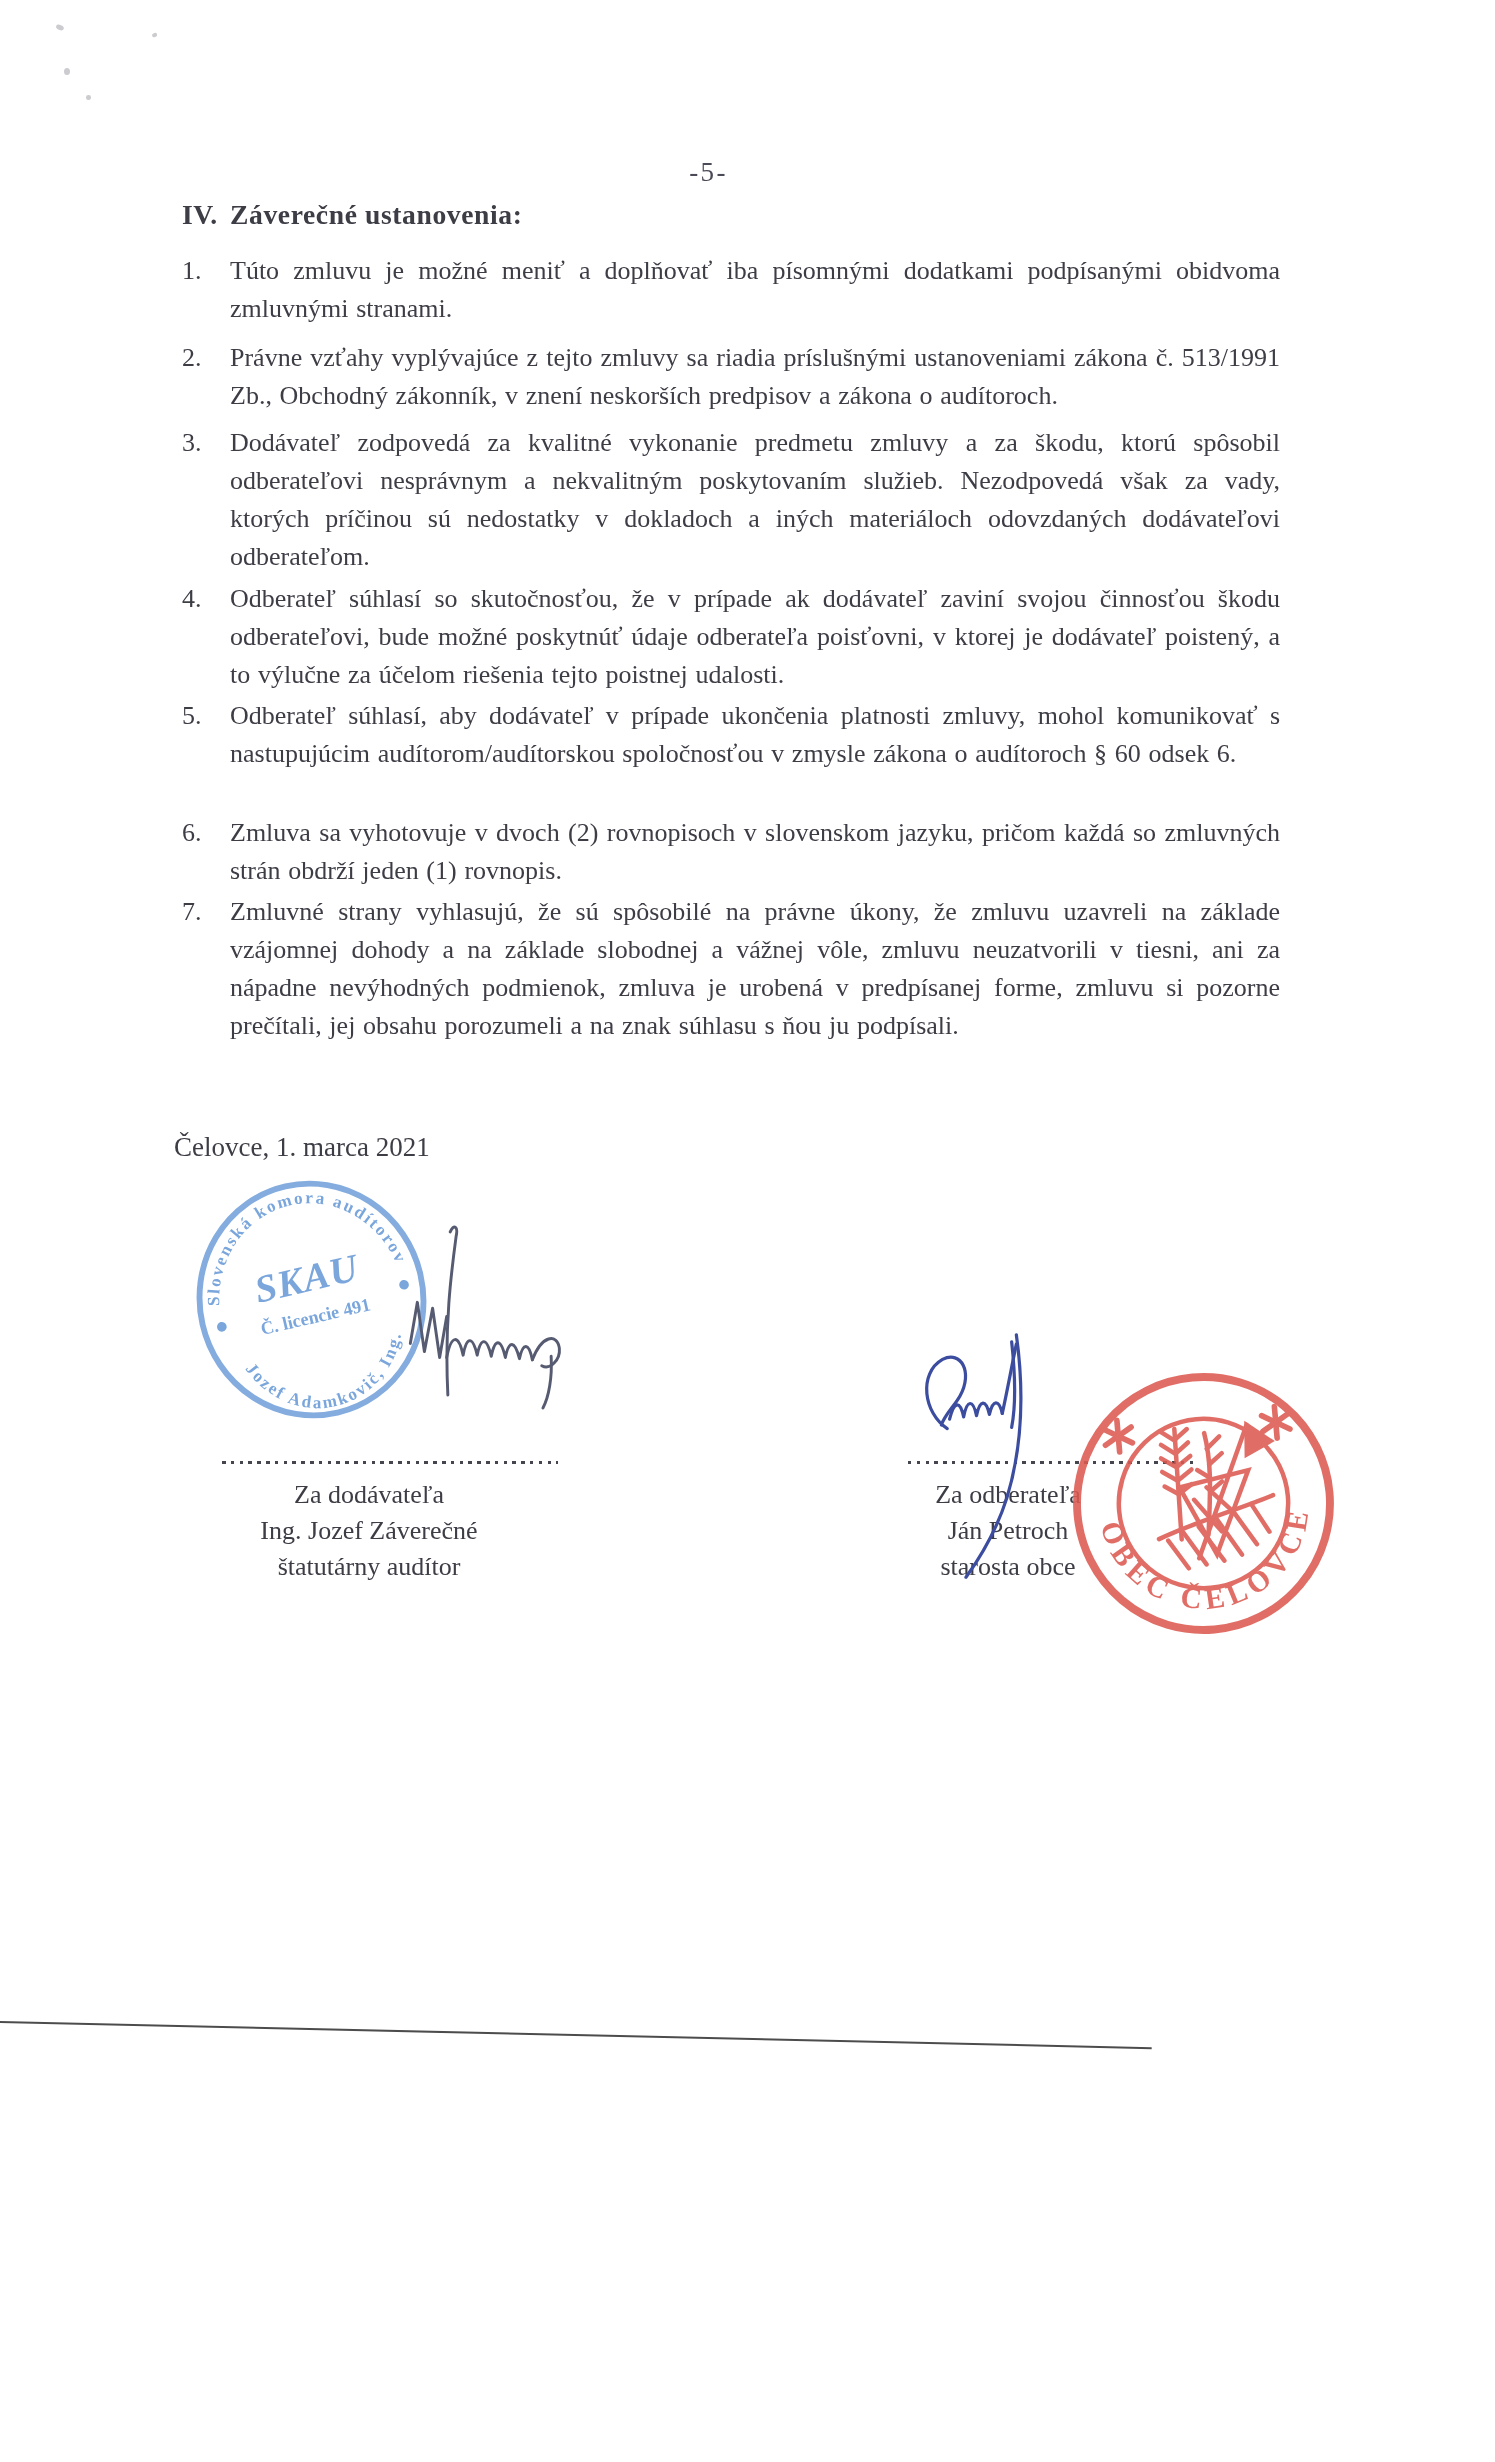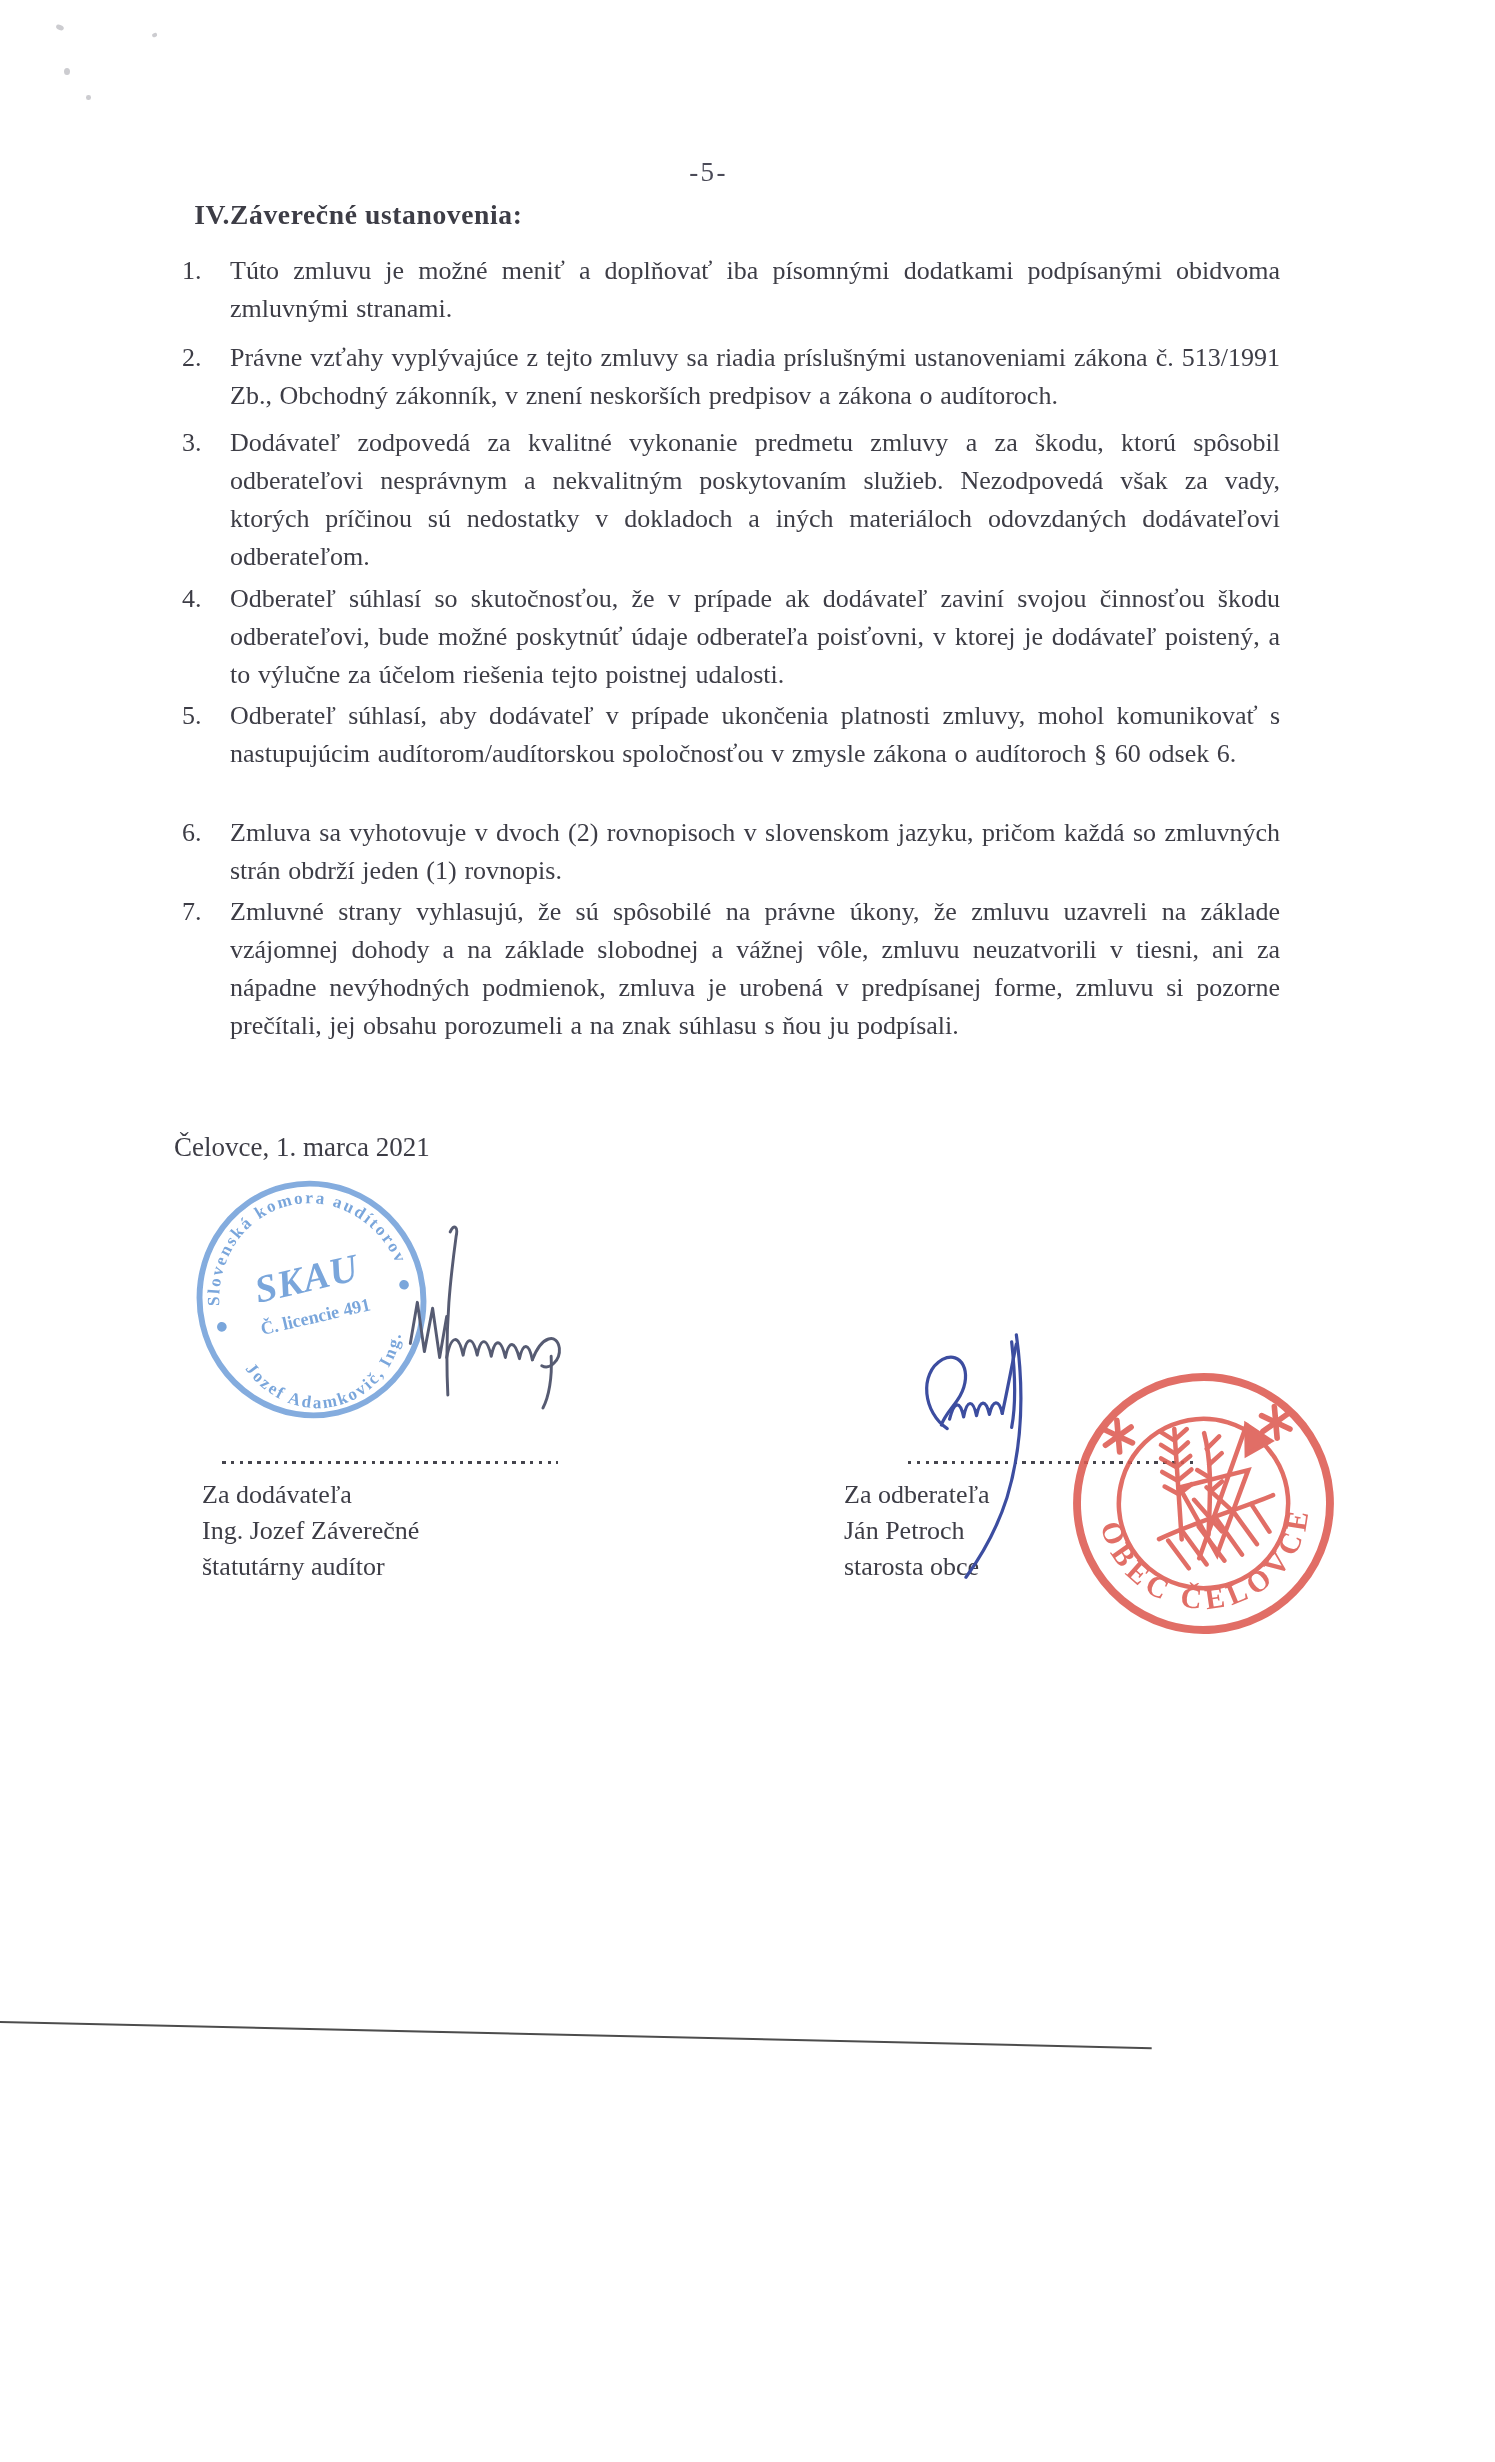--- a/index.html
+++ b/index.html
@@ -5,28 +5,28 @@
   html,body{margin:0;padding:0;background:#888;}
   .page{
     position:relative;width:1495px;height:2462px;background:#ffffff;
     font-family:"Liberation Serif",serif;color:#3d3d46;overflow:hidden;
   }
   .pageno{
     position:absolute;top:157px;left:0;width:1495px;text-align:center;
     font-size:27px;letter-spacing:2.3px;color:#4b4b58;transform:translateX(-39px);
   }
   .heading{position:absolute;top:199px;left:182px;display:flex;font-weight:bold;font-size:27.6px;letter-spacing:0.6px;}
-  .heading .num{width:48px;flex:none;text-align:right;}
+  .heading .num{width:48px;flex:none;}
   .item{position:absolute;left:182px;width:1098px;display:flex;font-size:26px;line-height:38px;}
   .item .num{width:48px;flex:none;}
   .item .txt{flex:1;text-align:justify;word-spacing:1.2px;}
   .i1{top:252px}.i2{top:339px}.i3{top:424px}.i4{top:580px}
   .i5{top:697px}.i6{top:814px}.i7{top:893px}
   .dateline{position:absolute;top:1120px;left:174px;font-size:27px;margin-top:12px;}
-  .sigblock{position:absolute;font-size:26px;line-height:36px;}
+  .sigblock{position:absolute;font-size:26px;line-height:36px;text-align:center;}
   .supplier-block{top:1477px;left:202px;width:334px;}
   .customer-block{top:1477px;left:844px;width:328px;}
   .dotline{position:absolute;height:2.9px;
     background:repeating-linear-gradient(90deg,#45454d 0 3.5px,transparent 3.5px 8.8px);}
   .dot-supplier{top:1461px;left:222px;width:336px;}
   .dot-customer{top:1461px;left:908px;width:288px;}
   .skau-stamp{position:absolute;left:193px;top:1177px;transform:rotate(-13deg);opacity:.92;z-index:2;}
   .sig-left{position:absolute;left:375px;top:1219px;z-index:3;}
   .sig-right{position:absolute;left:891px;top:1324px;z-index:3;}
   .obec-stamp{position:absolute;left:1068px;top:1368px;transform:rotate(-5deg);opacity:.88;z-index:4;}

